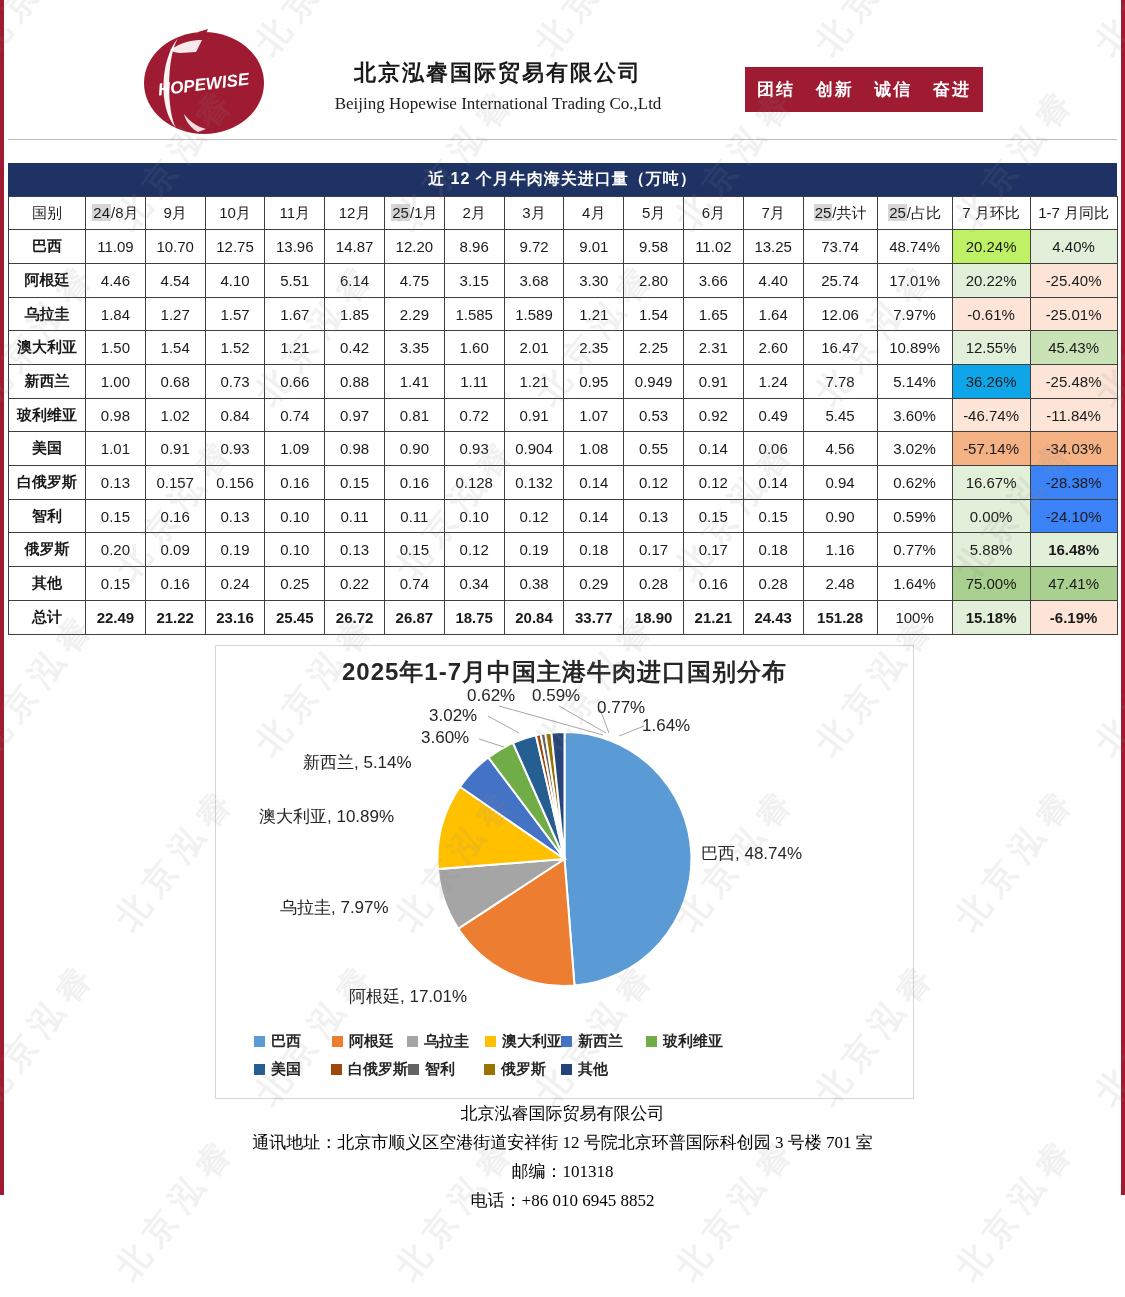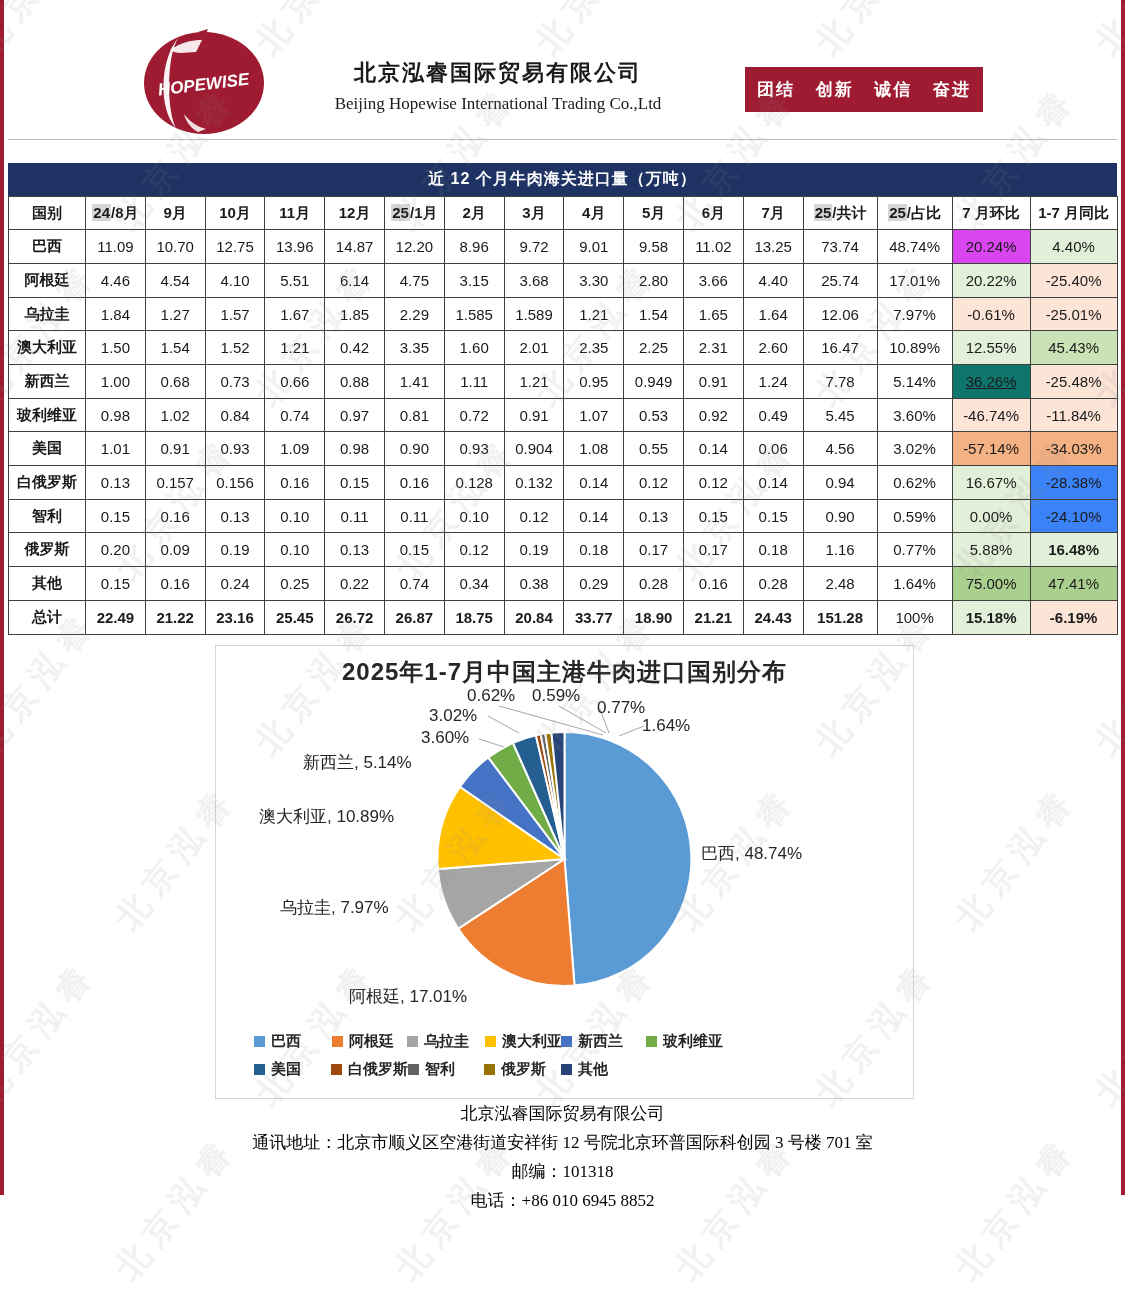--- a/index.html
+++ b/index.html
@@ -18,21 +18,21 @@
   .slogan{position:absolute;left:745px;top:67px;width:238px;height:45px;display:flex;align-items:center;justify-content:center;
           color:#fff;font-size:17px;font-weight:bold;word-spacing:14px;letter-spacing:2px;}
   .hdr-divider{position:absolute;left:8px;top:139px;width:1109px;height:1px;background:#bdbdbd;}
   
   .tbl-wrap{position:absolute;left:8px;top:163px;width:1109px;z-index:5;}
   .tbl-title{height:33px;display:flex;align-items:center;justify-content:center;color:#fff;
              font-size:16px;font-weight:bold;letter-spacing:1px;}
   table.imp{border-collapse:collapse;table-layout:fixed;width:1109px;background:#fff;}
   table.imp td,table.imp th{border:1px solid #3f3f3f;text-align:center;vertical-align:middle;
              font-size:15px;padding:0;height:32.7px;overflow:hidden;white-space:nowrap;}
-  table.imp th{font-weight:bold;height:32.3px;}
+  table.imp th{font-weight:normal;height:32.3px;}
   td.cname{font-weight:bold;}
   tr.totalrow td{font-weight:bold;}
   tr.totalrow td.sharecell{font-weight:normal;}
   .hl{background:#d6d6d6;padding:0 1px;}
   
   .chart-box{position:absolute;left:215px;top:645px;width:697px;height:452px;background:#fff;
              border:1px solid #d5d5d5;z-index:5;}
   .chart-title{position:absolute;left:0;top:10px;width:697px;text-align:center;font-size:24px;
                font-weight:bold;color:#262626;letter-spacing:1px;}
   .pie-svg{position:absolute;left:0;top:0;}
@@ -126,21 +126,21 @@
             <td>14.87</td>
             <td>12.20</td>
             <td>8.96</td>
             <td>9.72</td>
             <td>9.01</td>
             <td>9.58</td>
             <td>11.02</td>
             <td>13.25</td>
             <td>73.74</td>
             <td class="sharecell">48.74%</td>
-            <td style="background: #d946ef;">20.24%</td>
+            <td style="background: #bef264;">20.24%</td>
             <td style="background: rgb(226, 239, 217);">4.40%</td>
           </tr>
           <tr>
             <td class="cname">阿根廷</td>
             <td>4.46</td>
             <td>4.54</td>
             <td>4.10</td>
             <td>5.51</td>
             <td>6.14</td>
             <td>4.75</td>
@@ -202,21 +202,21 @@
             <td>0.88</td>
             <td>1.41</td>
             <td>1.11</td>
             <td>1.21</td>
             <td>0.95</td>
             <td>0.949</td>
             <td>0.91</td>
             <td>1.24</td>
             <td>7.78</td>
             <td class="sharecell">5.14%</td>
-            <td style="background: #0f766e; text-decoration: underline;">36.26%</td>
+            <td style="background: #0ea5e9;">36.26%</td>
             <td style="background: rgb(252, 228, 214); text-align: center;">-25.48%</td>
           </tr>
           <tr>
             <td class="cname">玻利维亚</td>
             <td>0.98</td>
             <td>1.02</td>
             <td>0.84</td>
             <td>0.74</td>
             <td>0.97</td>
             <td>0.81</td>

